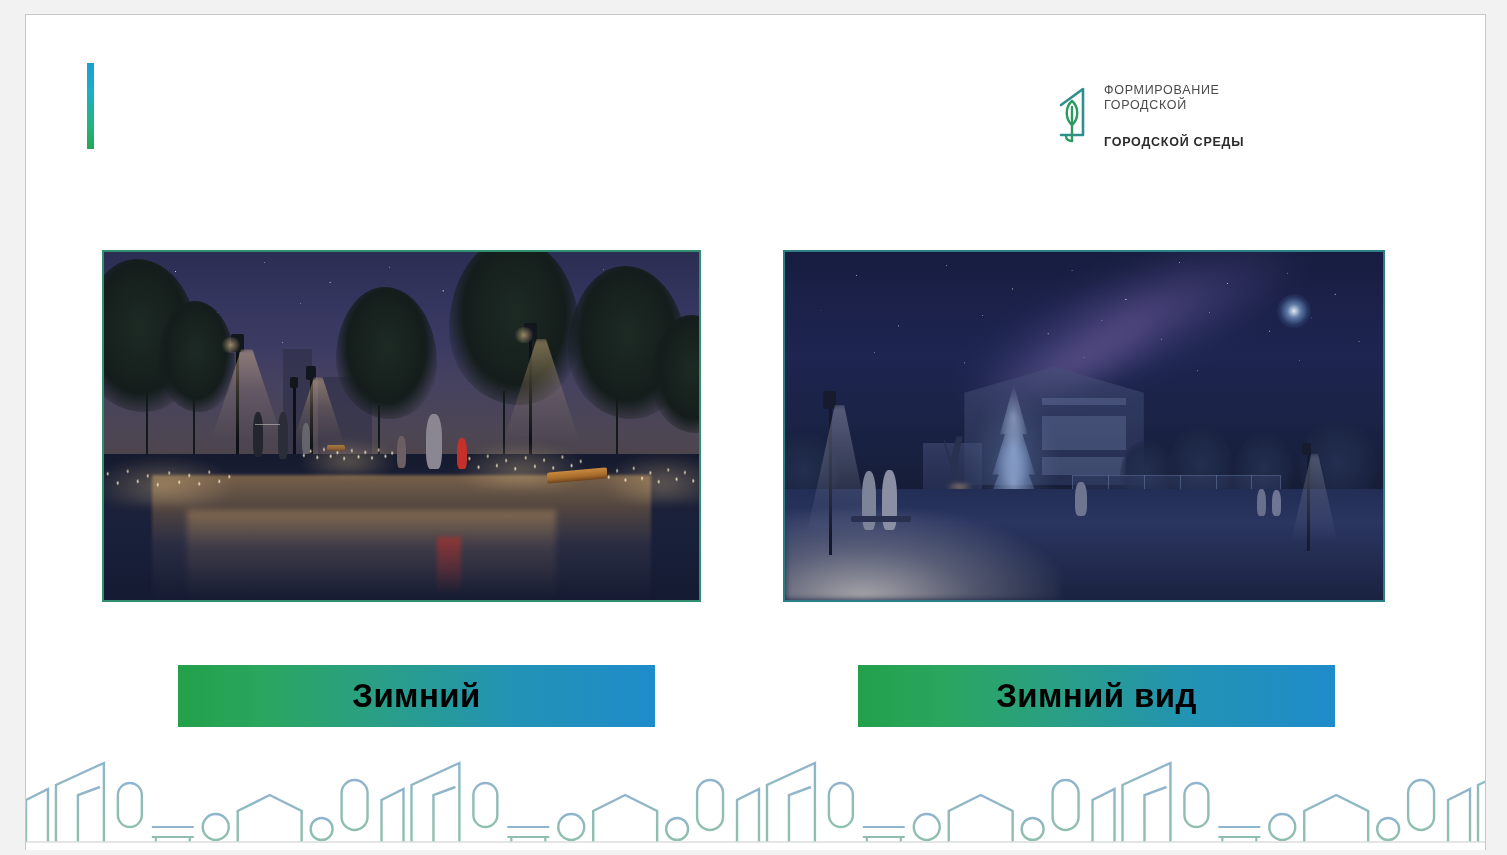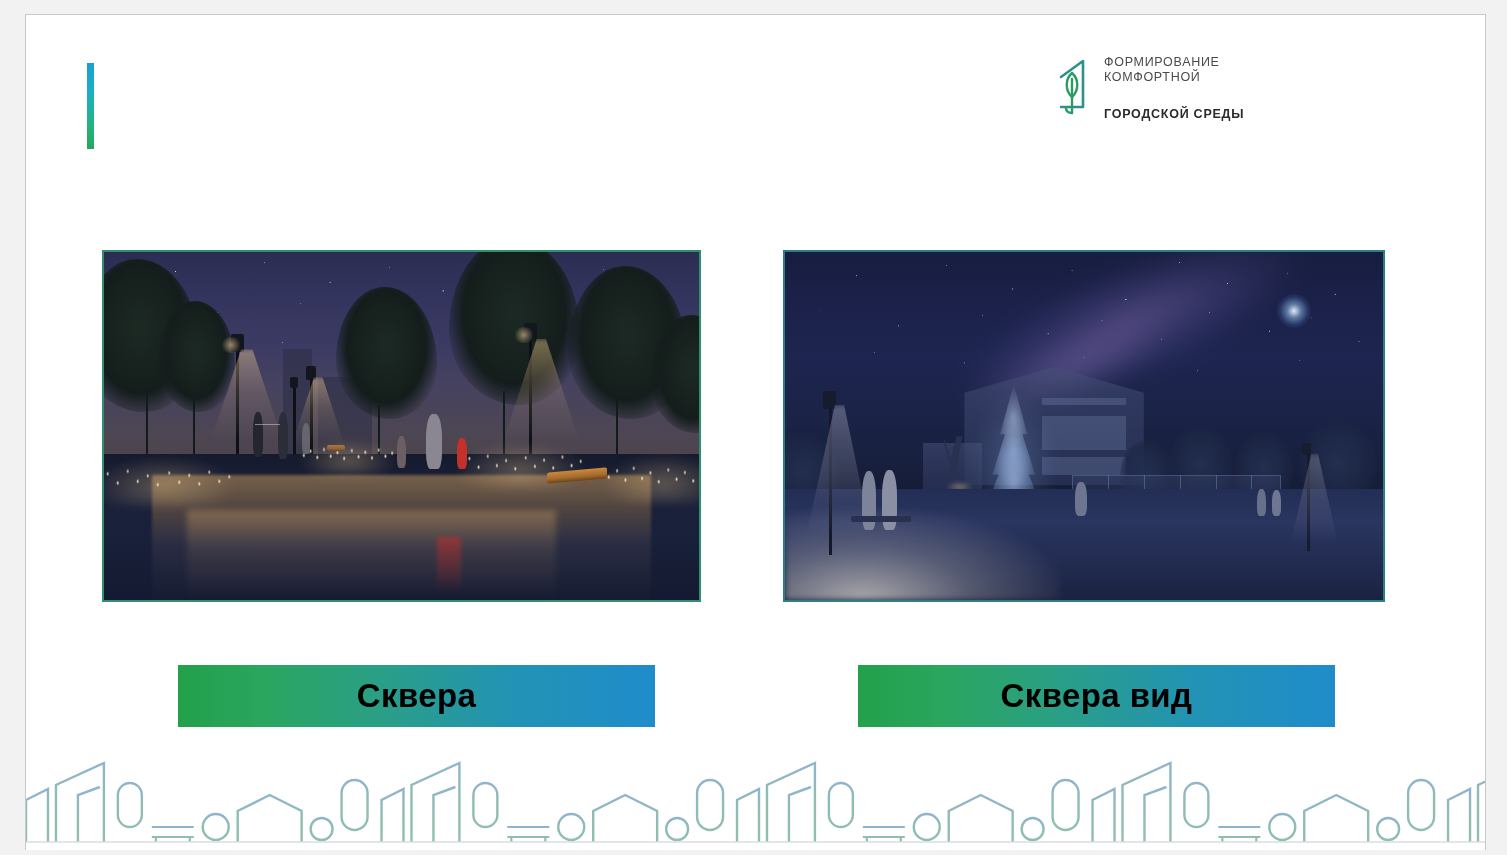--- a/index.html
+++ b/index.html
@@ -50,21 +50,21 @@
     font-weight: bold;
     color: #0d0d0d;
     letter-spacing: -0.2px;
     white-space: nowrap;
   }
 
   
   .logo-fkgs {
     position: absolute;
     left: 1027px;
-    top: 40px;
+    top: 68px;
     display: flex;
     align-items: center;
     gap: 11px;
   }
   .logo-fkgs-mark { width: 40px; height: 62px; flex: 0 0 auto; }
   .logo-fkgs-text {
     display: flex;
     flex-direction: column;
     justify-content: center;
     line-height: 1.22;
@@ -333,21 +333,21 @@
       <span class="logo-fkgs-mark">
         <svg viewBox="0 0 40 62" xmlns="http://www.w3.org/2000/svg">
           <path d="M8 20 L30 4 L30 50 L8 50" fill="none" stroke="#2f8f8f" stroke-width="2.6" stroke-linejoin="round" stroke-linecap="round"></path>
           <path d="M19 16 C26 22 26 34 19 40 C12 34 12 22 19 16 Z" fill="none" stroke="#2c9b63" stroke-width="2.4"></path>
           <path d="M19 22 L19 56" fill="none" stroke="#2c9b63" stroke-width="2.4" stroke-linecap="round"></path>
           <path d="M19 56 C15 56 13 54 13 51" fill="none" stroke="#2c9b63" stroke-width="2.4" stroke-linecap="round"></path>
         </svg>
       </span>
       <span class="logo-fkgs-text">
         <span>ФОРМИРОВАНИЕ</span>
-        <span>КОМФОРТНОЙ</span>
+        <span>ГОРОДСКОЙ</span>
         <span class="strong">ГОРОДСКОЙ СРЕДЫ</span>
       </span>
     </div>
 
   </div>
 
   <div class="card left">
     <div class="photo-frame">
       <div class="photo">
         <div class="alley-sky"></div>
@@ -464,25 +464,25 @@
         <div class="fig" style="left:48.5%;top:66%;width:2%;height:10%;background:#6d7severe;background:#6d7590;"></div>
         <div class="fig" style="left:79%;top:68%;width:1.5%;height:8%;background:#69708c;"></div>
         <div class="fig" style="left:81.5%;top:68.5%;width:1.5%;height:7.5%;background:#6f7694;"></div>
 
         <div class="bench" style="left:11%;top:76%;width:10%;height:1.6%;background:#2a3050;"></div>
       </div>
     </div>
   </div>
 
   <div class="caption left">
-    <span>Сквера</span>
+    <span>Зимний</span>
   </div>
 
   <div class="caption right">
-    <span>Сквера вид</span>
+    <span>Зимний вид</span>
   </div>
 
   <div class="cityband">
     <svg viewBox="0 0 1461 105" preserveAspectRatio="none" xmlns="http://www.w3.org/2000/svg">
       <defs>
         <linearGradient id="cityGrad" x1="0" y1="1" x2="0" y2="0">
           <stop offset="0%" stop-color="#8fbfae"></stop>
           <stop offset="55%" stop-color="#8fbcb4"></stop>
           <stop offset="100%" stop-color="#8fb4cf"></stop>
         </linearGradient>

